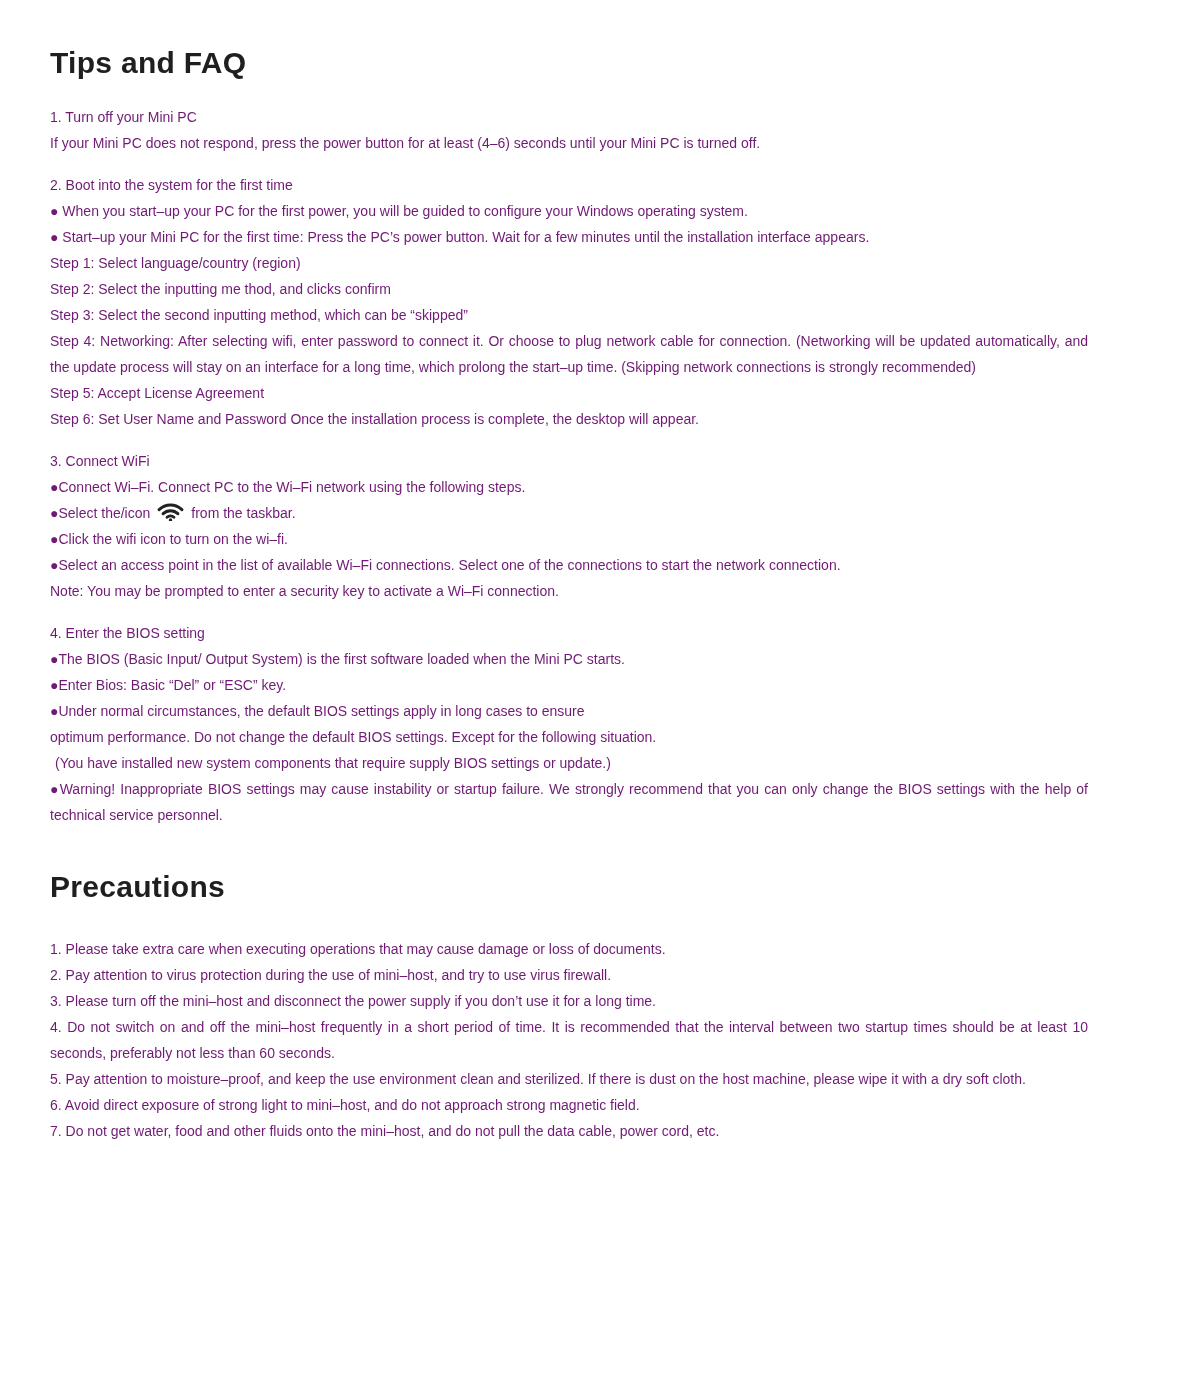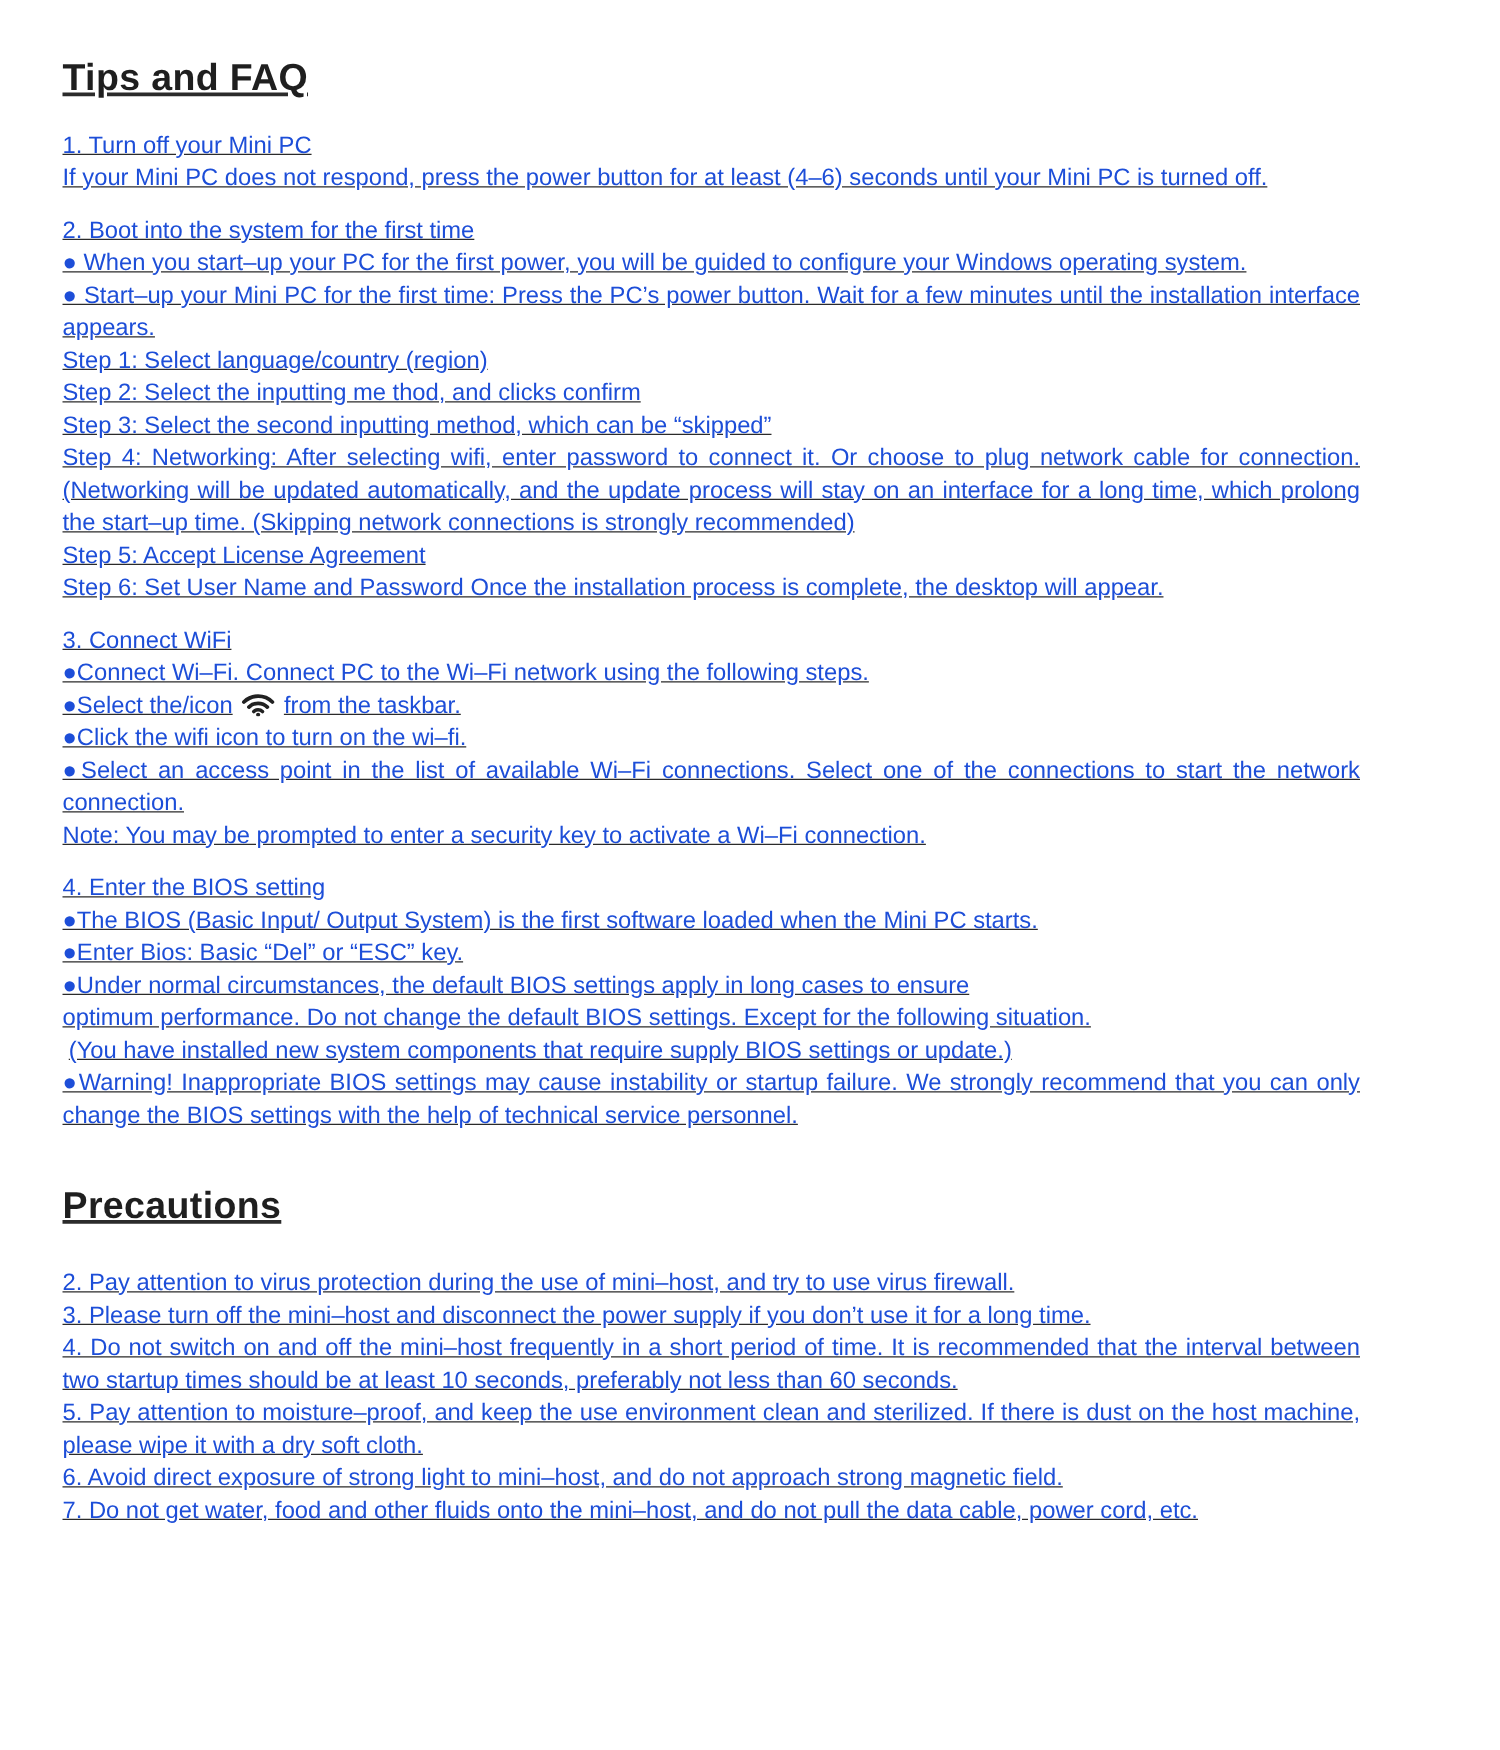--- a/index.html
+++ b/index.html
@@ -13,39 +13,38 @@
     font-family: "Liberation Sans", sans-serif;
     color: #2b2b2b;
     overflow: hidden;
   }
   .page {
     box-sizing: border-box;
     width: 1152px;
     height: 1400px;
     padding: 46px 64px 0 50px;
     background: #ffffff;
-    text-decoration: underline;
   }
   h1.doc-heading {
     font-size: 30px;
     font-weight: 700;
     color: #1f1f1f;
     margin: 0 0 24px 0;
     letter-spacing: 0.3px;
   }
   h1.precautions-heading {
     margin-top: 42px;
     margin-bottom: 32px;
   }
   p.line {
     margin: 0;
-    font-size: 19px;
+    font-size: 14px;
     line-height: 26px;
     text-align: justify;
-    color: #1d4ed8;
+    color: #701a75;
   }
   p.gap-before {
     margin-top: 16px;
   }
   p.indent-sm {
     padding-left: 5px;
   }
   .wifi-svg {
     display: inline-block;
     vertical-align: -3px;
@@ -90,20 +89,21 @@
     <p class="line">●Enter Bios: Basic “Del” or “ESC” key.</p>
     <p class="line">●Under normal circumstances, the default BIOS settings apply in long cases to ensure</p>
     <p class="line">optimum performance. Do not change the default BIOS settings. Except for the following situation.</p>
     <p class="line indent-sm">(You have installed new system components that require supply BIOS settings or update.)</p>
     <p class="line">●Warning! Inappropriate BIOS settings may cause instability or startup failure. We strongly recommend that you can only change the BIOS settings with the help of technical service personnel.</p>
   </section>
 
   <section>
     <h1 class="doc-heading precautions-heading">Precautions</h1>
 
+    <p class="line">1. Please take extra care when executing operations that may cause damage or loss of documents.</p>
     <p class="line">2. Pay attention to virus protection during the use of mini–host, and try to use virus firewall.</p>
     <p class="line">3. Please turn off the mini–host and disconnect the power supply if you don’t use it for a long time.</p>
     <p class="line">4. Do not switch on and off the mini–host frequently in a short period of time. It is recommended that the interval between two startup times should be at least 10 seconds, preferably not less than 60 seconds.</p>
     <p class="line">5. Pay attention to moisture–proof, and keep the use environment clean and sterilized. If there is dust on the host machine, please wipe it with a dry soft cloth.</p>
     <p class="line">6. Avoid direct exposure of strong light to mini–host, and do not approach strong magnetic field.</p>
     <p class="line">7. Do not get water, food and other fluids onto the mini–host, and do not pull the data cable, power cord, etc.</p>
   </section>
 
 </div>
 

